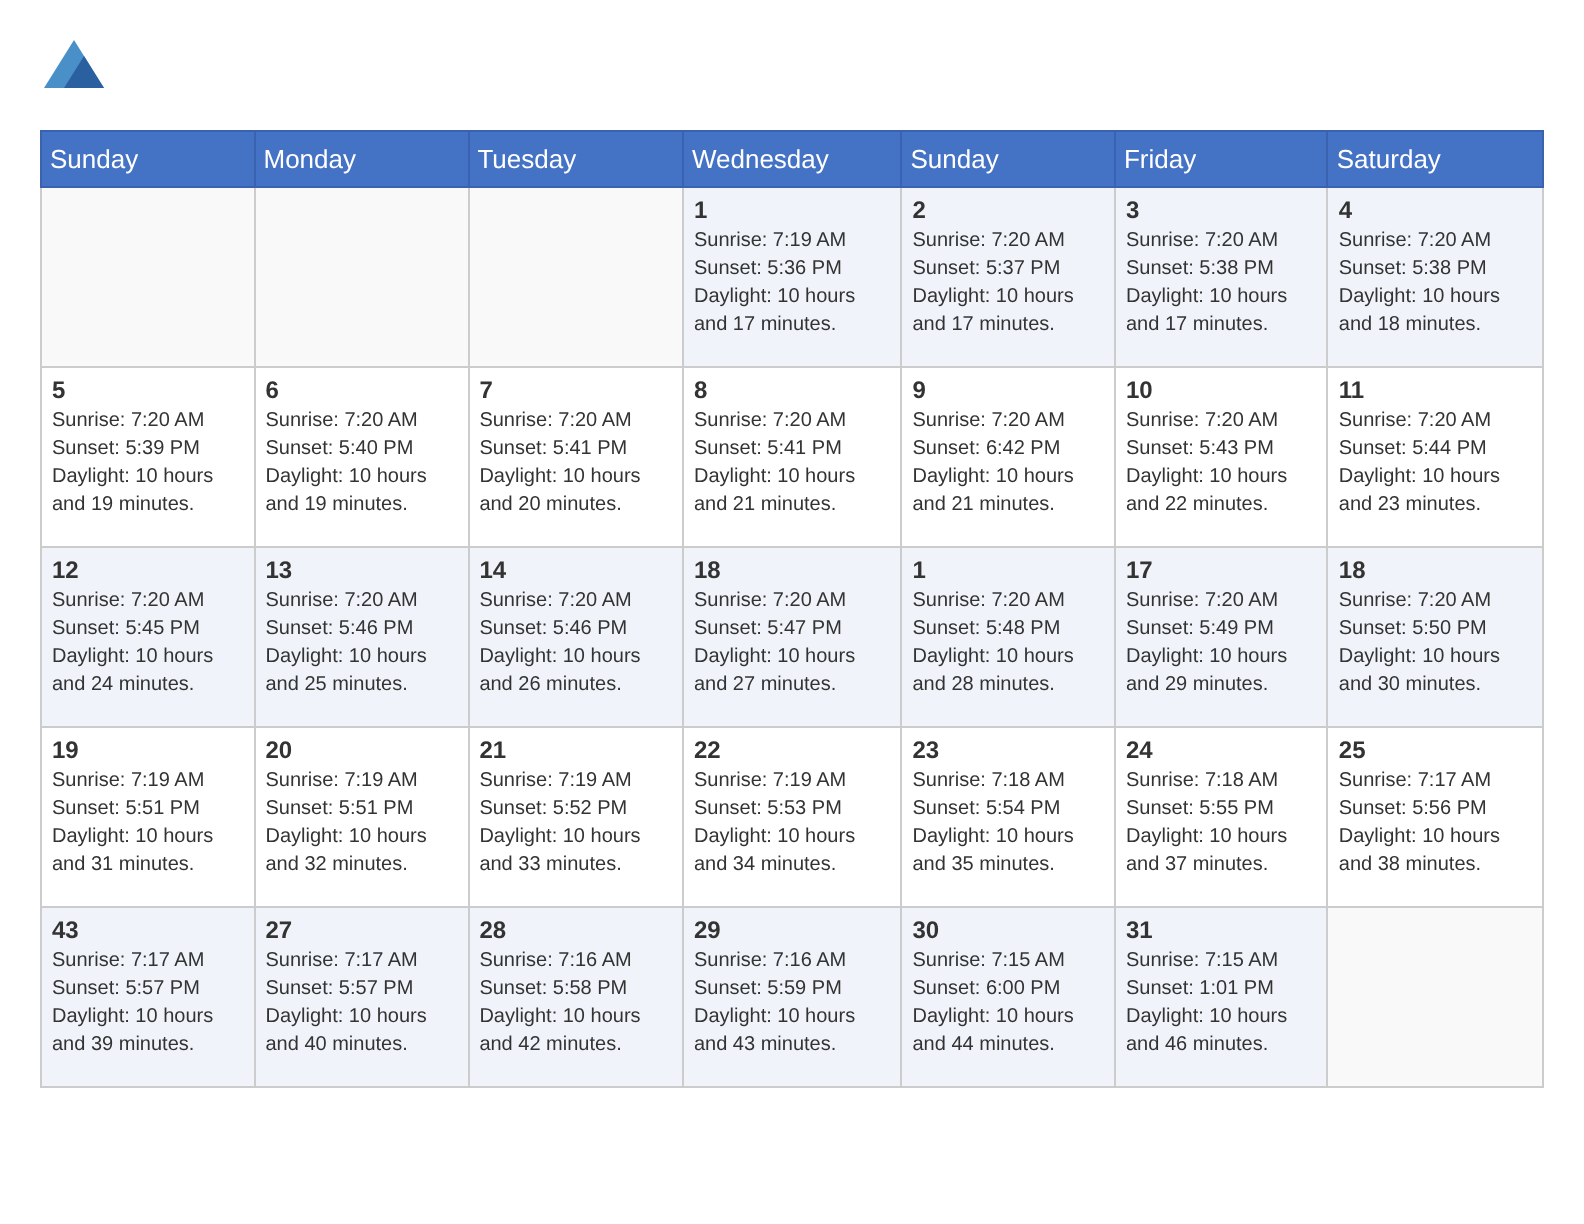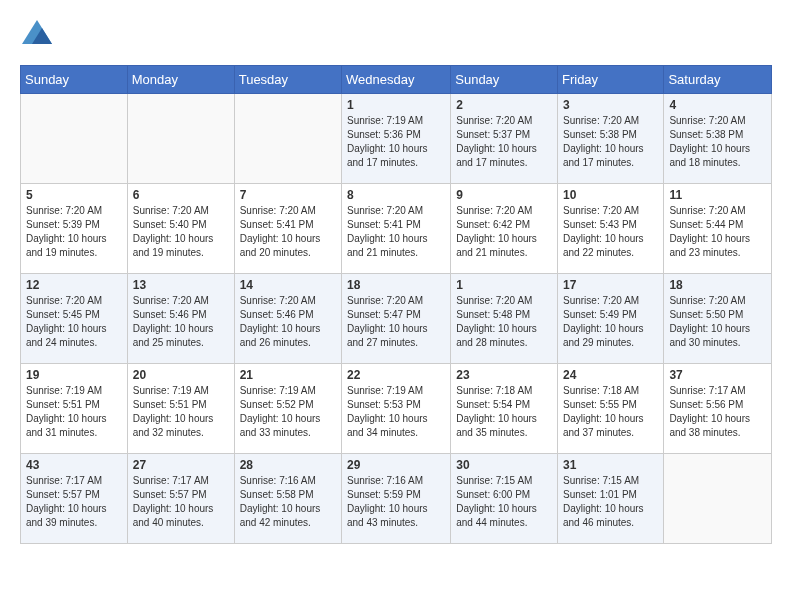--- a/index.html
+++ b/index.html
@@ -299,21 +299,21 @@
 and 35 minutes.</div>
         </td>
         <td>
           <span class="day-num">24</span>
           <div class="day-info">Sunrise: 7:18 AM
 Sunset: 5:55 PM
 Daylight: 10 hours
 and 37 minutes.</div>
         </td>
         <td>
-          <span class="day-num">37</span>
+          <span class="day-num">25</span>
           <div class="day-info">Sunrise: 7:17 AM
 Sunset: 5:56 PM
 Daylight: 10 hours
 and 38 minutes.</div>
         </td>
       </tr>
       <tr>
         <td>
           <span class="day-num">43</span>
           <div class="day-info">Sunrise: 7:17 AM

